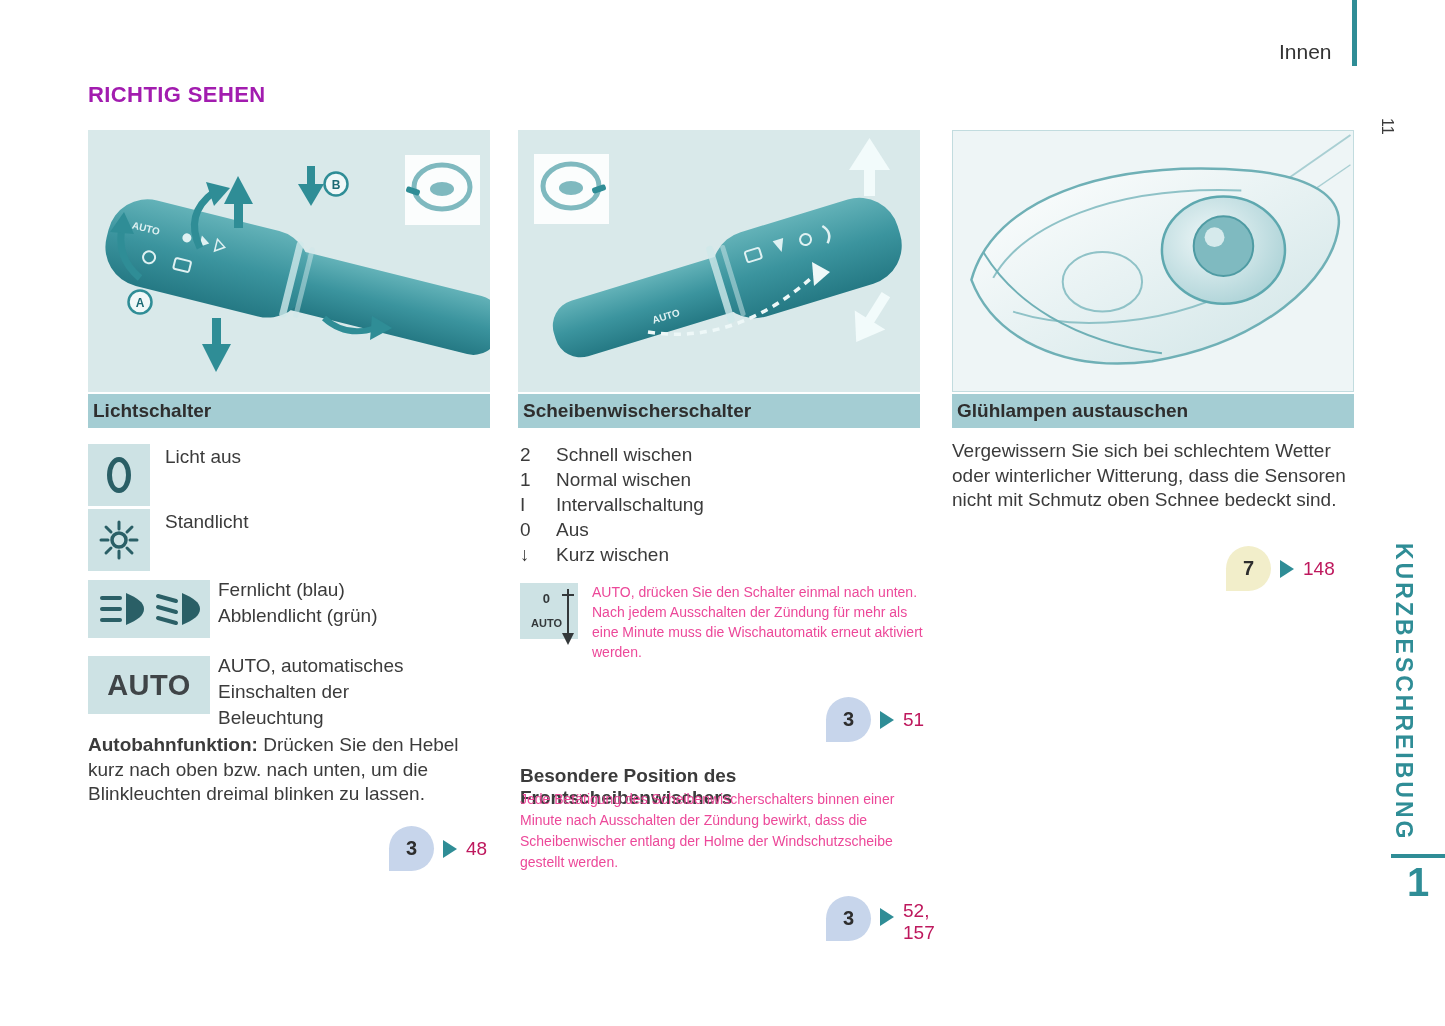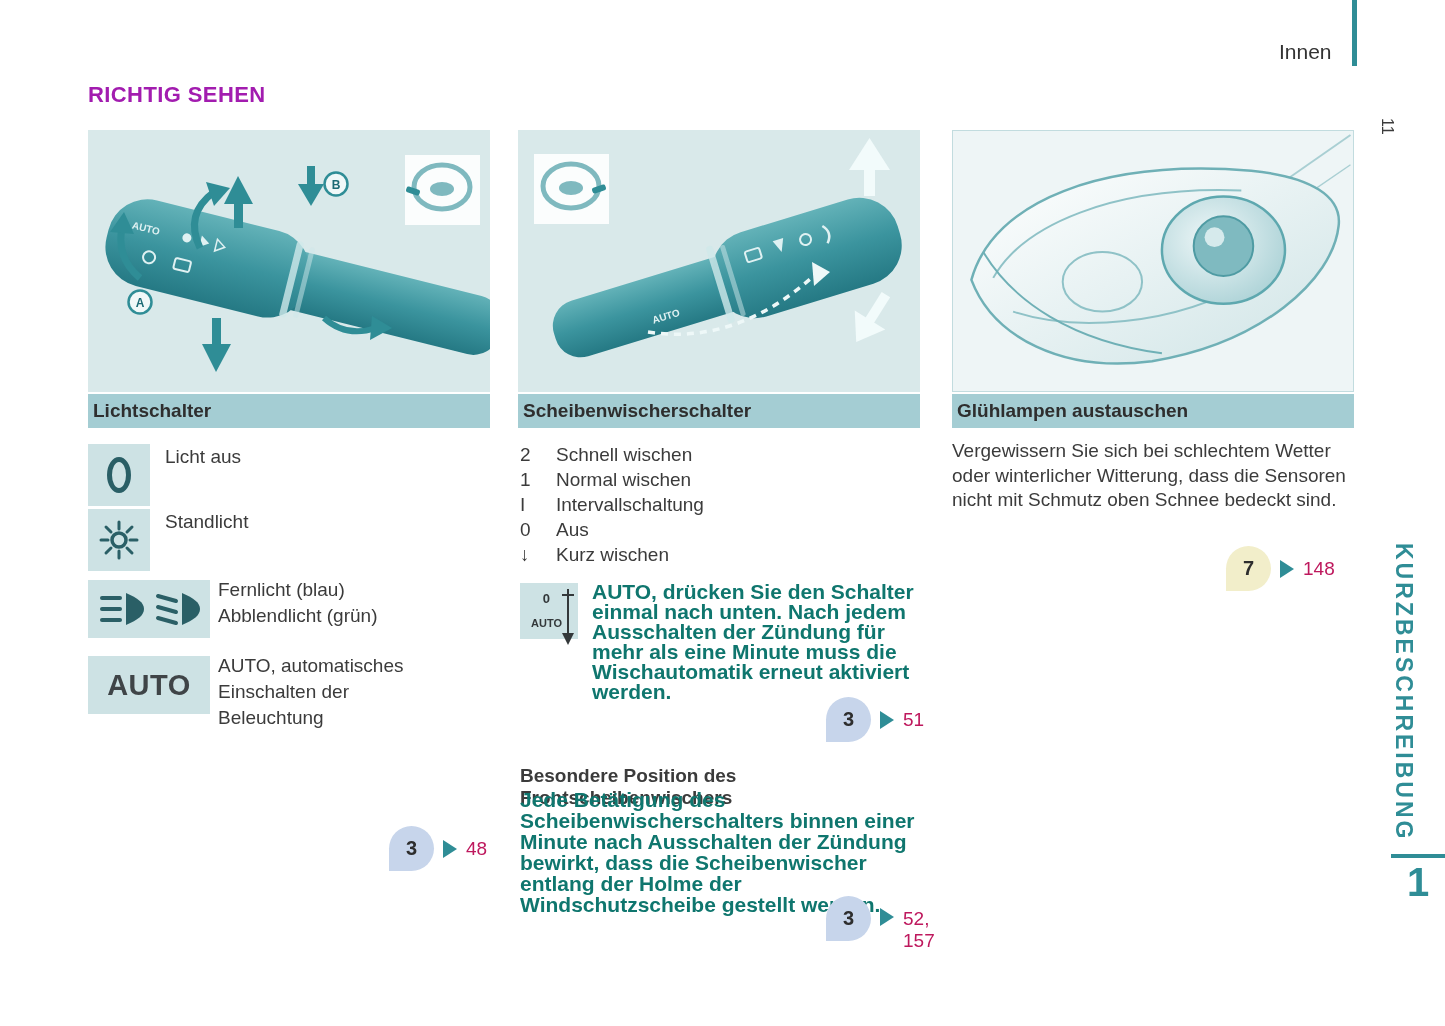--- a/index.html
+++ b/index.html
@@ -22,39 +22,39 @@
             font-size:19px; font-weight:bold; color:#2e2e2e; line-height:34px; padding-left:5px; }
   .h1 { left:88px; } .h2 { left:518px; } .h3 { left:952px; }
 
   
   .iconbox { position:absolute; background:#cde2e4; display:flex; align-items:center; justify-content:center; gap:10px; }
   .zero-glyph { display:block; width:24px; height:36px; border:5px solid #2a5f66; border-radius:50%; }
   .auto-big { font-size:29px; font-weight:bold; color:#3f4447; letter-spacing:.5px; }
 
   .lbl { position:absolute; font-size:19px; color:#3b3b3b; }
   .para { position:absolute; font-size:19px; line-height:24.5px; color:#3b3b3b; }
-  .para-sm { position:absolute; font-size:21px; line-height:20px; color:#0f766e;font-weight:bold; }
+  .para-sm { position:absolute; font-size:14px; line-height:20px; color:#ec4899; }
   .subhead { position:absolute; font-size:19px; font-weight:bold; line-height:22px; color:#3b3b3b; }
 
   
   .modelist { position:absolute; left:520px; top:442px; font-size:19px; }
   .modelist .row { display:flex; height:25px; align-items:center; }
   .modelist .k { width:36px; }
 
   
   .ref { position:absolute; display:flex; align-items:center; gap:9px; }
   .refbadge { width:45px; height:45px; border-radius:50% 50% 50% 0; background:#c7d5eb;
               display:flex; align-items:center; justify-content:center;
               font-size:20px; font-weight:bold; color:#2e2e2e; }
   .refbadge.yellow { background:#f2eeca; }
   .tri { width:0; height:0; border-top:9px solid transparent; border-bottom:9px solid transparent; border-left:14px solid #2f8d96; }
   .refpage { font-size:19px; color:#be185d; }
   .ref.top { align-items:flex-start; }
   .ref.top .tri { margin-top:12px; }
-  .ref.top .refpage { width:46px; line-height:22px; margin-top:12px; }
+  .ref.top .refpage { width:46px; line-height:22px; margin-top:4px; }
 
   
   .minibox { position:absolute; left:520px; top:583px; width:58px; height:56px; background:#cde2e4; }
 
   
   .vert { writing-mode:vertical-rl; }
   .side-num { position:absolute; left:1378px; top:118px; font-size:16px; color:#3b3b3b; }
   .side-chapter { position:absolute; left:1390px; top:543px; font-size:23px; font-weight:bold; color:#2f8d96; letter-spacing:3px; }
   .side-rule { position:absolute; left:1391px; top:854px; width:54px; height:4px; background:#2f8d96; }
   .side-chnum { position:absolute; left:1391px; top:860px; width:54px; text-align:center; font-size:40px; font-weight:bold; color:#2f8d96; }
@@ -249,20 +249,21 @@
     </svg>
   </div>
   <div class="lbl" style="left:218px; top:577px; line-height:26px;">Fernlicht (blau)</div>
   <div class="lbl" style="left:218px; top:603px; line-height:26px;">Abblendlicht (grün)</div>
 
   <div class="iconbox" style="left:88px; top:656px; width:122px; height:58px;">
     <span class="auto-big">AUTO</span>
   </div>
   <div class="lbl" style="left:218px; top:653px; width:240px; line-height:26px;">AUTO, automatisches Einschalten der Beleuchtung</div>
 
+  <div class="para" style="left:88px; top:733px; width:392px;"><b>Autobahnfunktion:</b><span> Drücken Sie den Hebel kurz nach oben bzw. nach unten, um die Blinkleuchten dreimal blinken zu lassen.</span></div>
 
   <div class="ref" style="left:389px; top:826px;">
     <div class="refbadge">3</div>
     <div class="tri"></div>
     <div class="refpage">48</div>
   </div>
 
   <div class="modelist">
     <div class="row">
         <span class="k">2</span>

